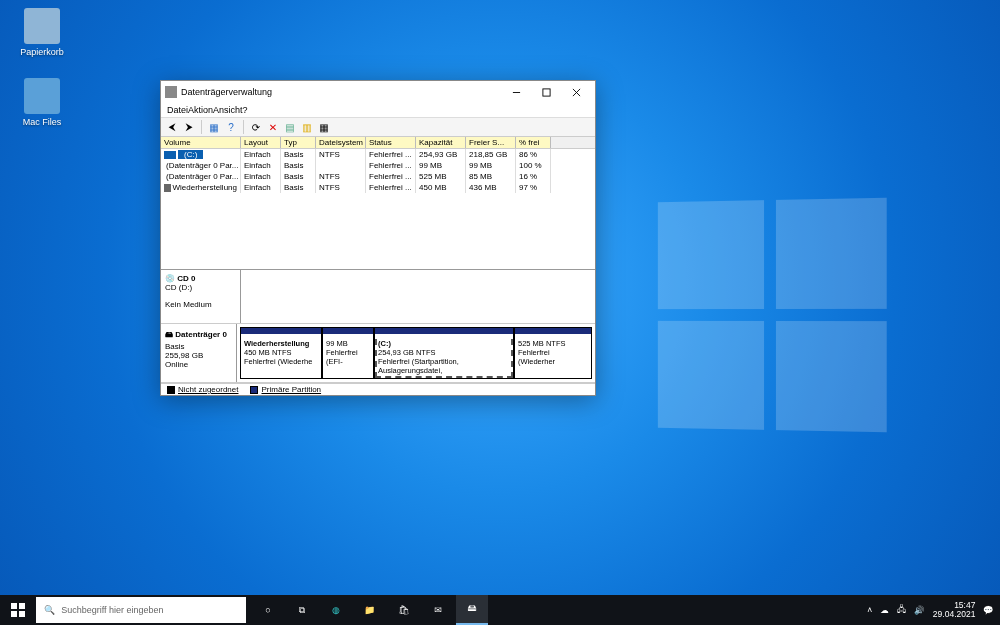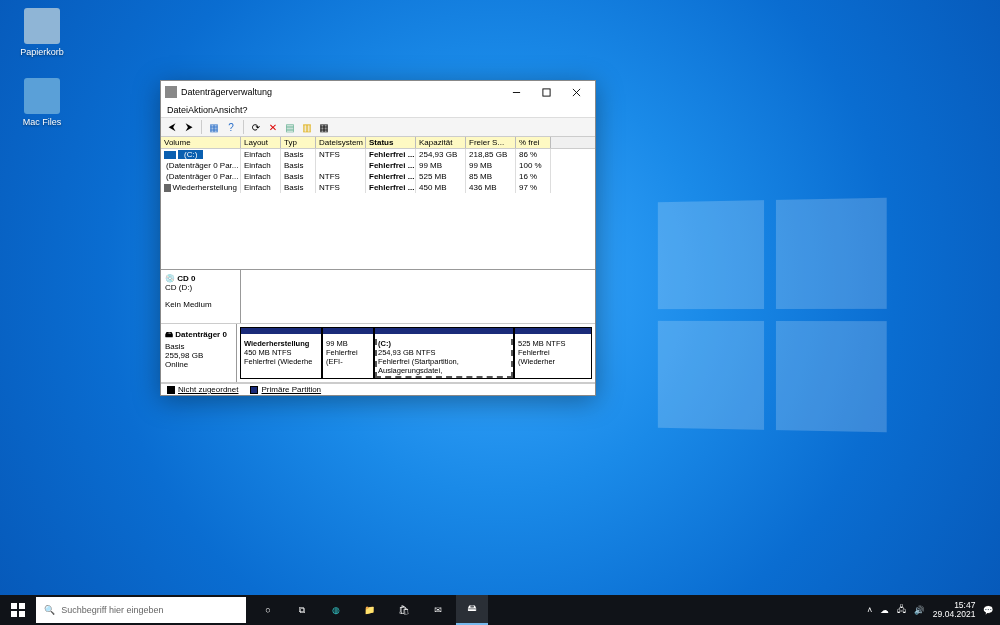--- a/index.html
+++ b/index.html
@@ -26,21 +26,21 @@
 .toolbar .tbtn { width: 14px; height: 14px; display: flex; align-items: center; justify-content: center; font-size: 10px; }
 .toolbar .sep { width: 1px; height: 14px; background: #ccc; margin: 0 2px; }
 
 
 .vol-header { display: flex; background: #f0f0f0; border-bottom: 1px solid #ccc; }
 .vol-header div, .vol-row div { padding: 1px 3px; border-right: 1px solid #ddd; overflow: hidden; white-space: nowrap; font-size: 8px; }
 .vol-header div { background: #fef9c3; border-right: 1px solid #bbb; }
 .vol-row { display: flex; }
 .vol-row.sel .c0 span { background: #0a5fb0; color: #fff; padding: 0 6px; }
 .c0 { width: 80px; display:flex; align-items:center; gap:2px; }
-.c1 { width: 40px; } .c2 { width: 35px; } .c3 { width: 50px; } .c4 { width: 50px; font-weight: bold; } .c5 { width: 50px; } .c6 { width: 50px; } .c7 { width: 35px; }
+.c1 { width: 40px; } .c2 { width: 35px; } .c3 { width: 50px; } .c4 { width: 50px; } .c5 { width: 50px; } .c6 { width: 50px; } .c7 { width: 35px; }
 .vol-list { height: 120px; overflow: auto; }
 
 
 .gpane { border-top: 1px solid #999; }
 .diskrow { display: flex; border-bottom: 1px solid #ccc; min-height: 54px; }
 .diskrow .dinfo { width: 80px; padding: 4px; font-size: 8px; border-right: 1px solid #999; }
 .diskrow .dinfo .dname { font-weight: bold; }
 .diskrow .parts { flex: 1; display: flex; padding: 3px; gap: 0; }
 .part { border: 1px solid #000; padding: 3px; font-size: 7.5px; overflow: hidden; position: relative; }
 .part .pbar { position: absolute; top:0; left:0; right:0; height:6px; background: #1a2b7a; }

